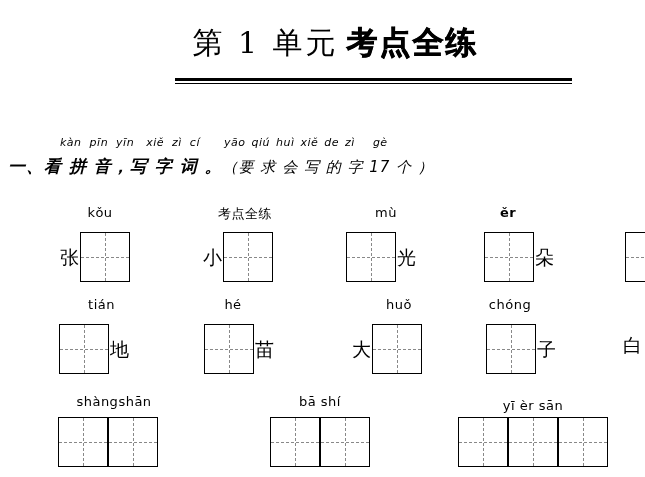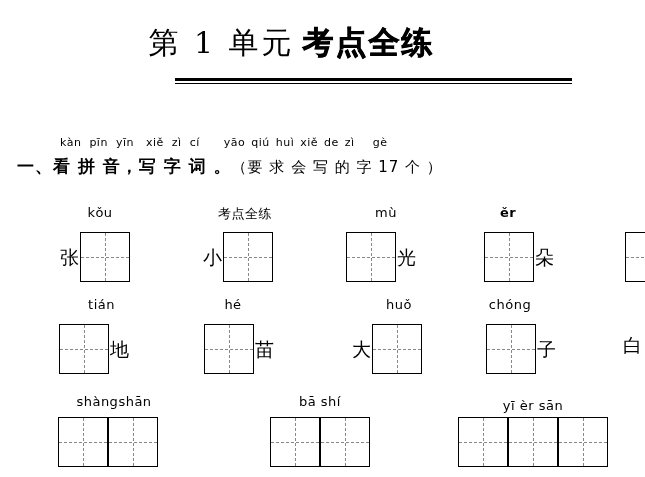--- a/index.html
+++ b/index.html
@@ -17,20 +17,21 @@
   }
 
   
   .title-row {
     position: absolute;
     top: 22px;
     left: 0;
     width: 583px;
     text-align: center;
     white-space: nowrap;
+    padding-left: 44px;
   }
   .title-unit {
     font-family: "DejaVu Serif", "Liberation Serif", serif;
     font-size: 30px;
     letter-spacing: 3px;
     vertical-align: middle;
   }
   .title-main {
     font-family: "DejaVu Sans", "Liberation Sans", sans-serif;
     font-size: 31px;
@@ -51,30 +52,32 @@
   }
 
   
   .sec-pinyin {
     position: absolute;
     top: 136px;
     left: 60px;
     font-size: 11px;
     letter-spacing: 0.5px;
     white-space: nowrap;
+    font-style: italic;
   }
   .sec-pinyin span { display:inline-block; }
   .sec-heading {
     position: absolute;
     top: 155px;
-    left: 17px;
+    left: 8px;
     font-size: 17px;
     font-weight: bold;
     letter-spacing: 1px;
     white-space: nowrap;
+    font-style: italic;
   }
   .sec-heading .plain {
     font-weight: normal;
     font-size: 15px;
   }
   .pin {
     position: absolute;
     font-size: 13px;
     text-align: center;
     white-space: nowrap;

